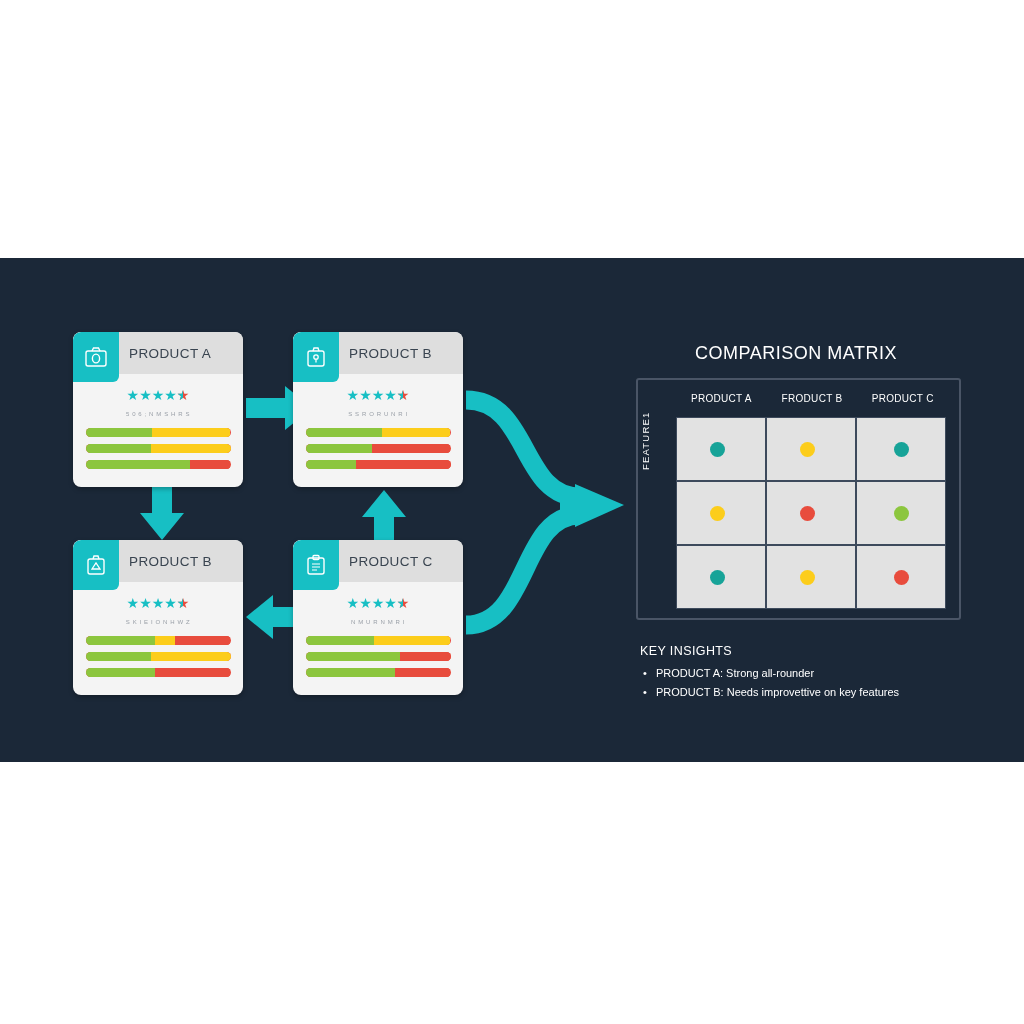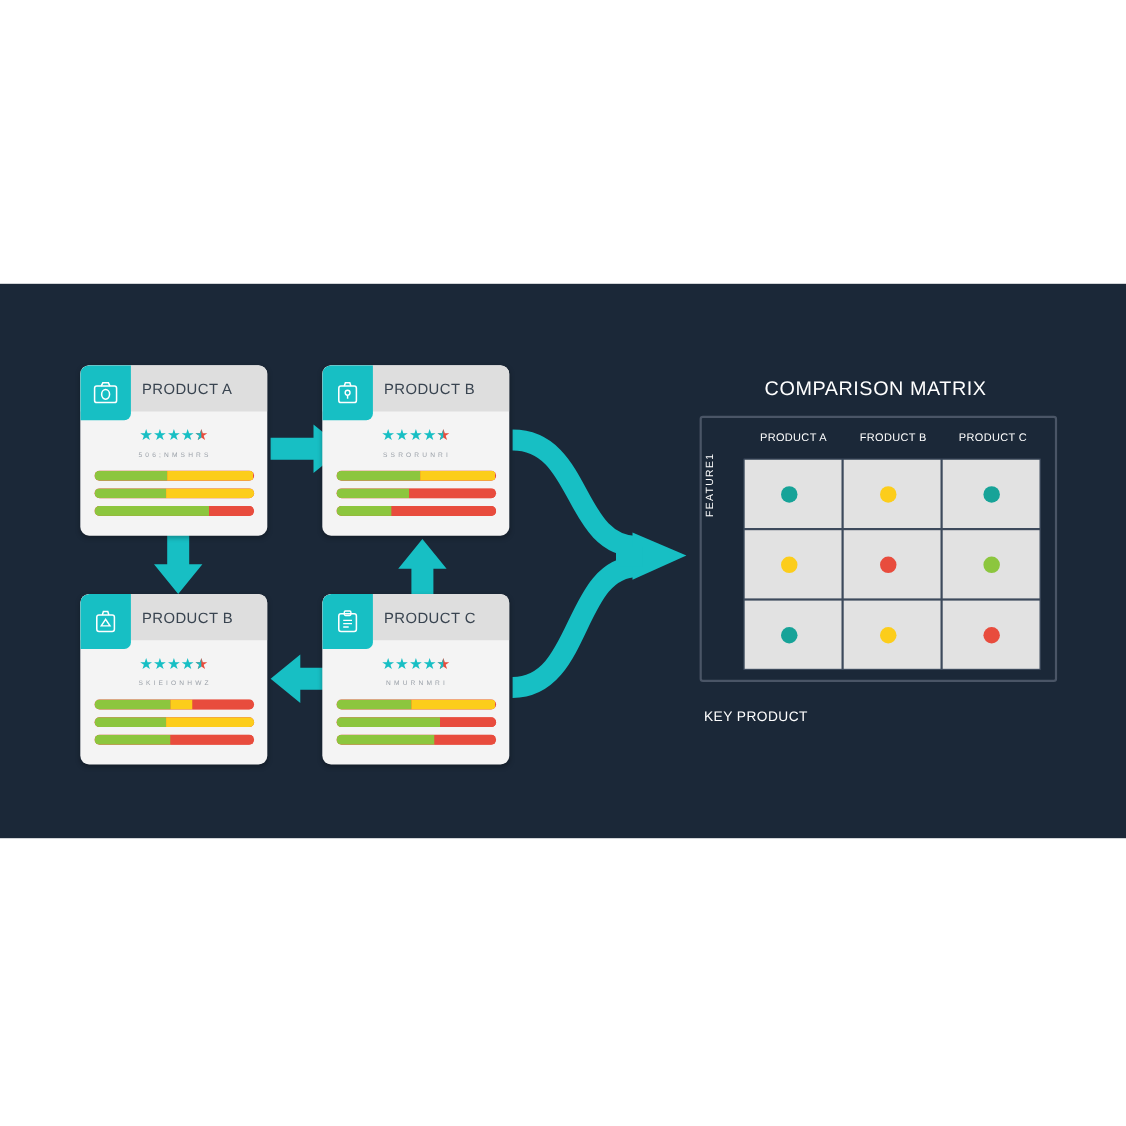--- a/index.html
+++ b/index.html
@@ -430,16 +430,20 @@
       </div>
     <div class="cell">
         <span class="dot" style="background:#fccd1b"></span>
       </div>
     <div class="cell">
         <span class="dot" style="background:#e84c3d"></span>
       </div>
   </div>
 
   <div id="insights">
-    <h4>KEY PRODUCT</h4>
+    <h4>KEY INSIGHTS</h4>
+    <ul>
+      <li>PRODUCT A: Strong all-rounder</li>
+      <li>PRODUCT B: Needs improvettive on key features</li>
+    </ul>
   </div>
 
 </div>
 
 </body></html>

